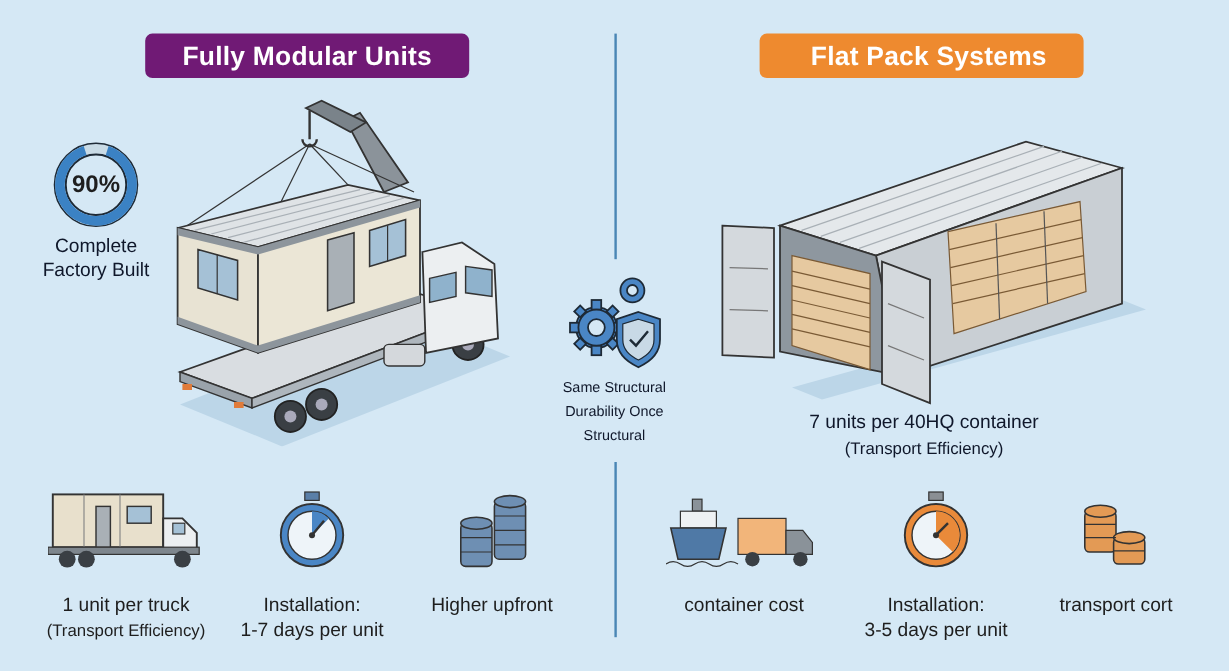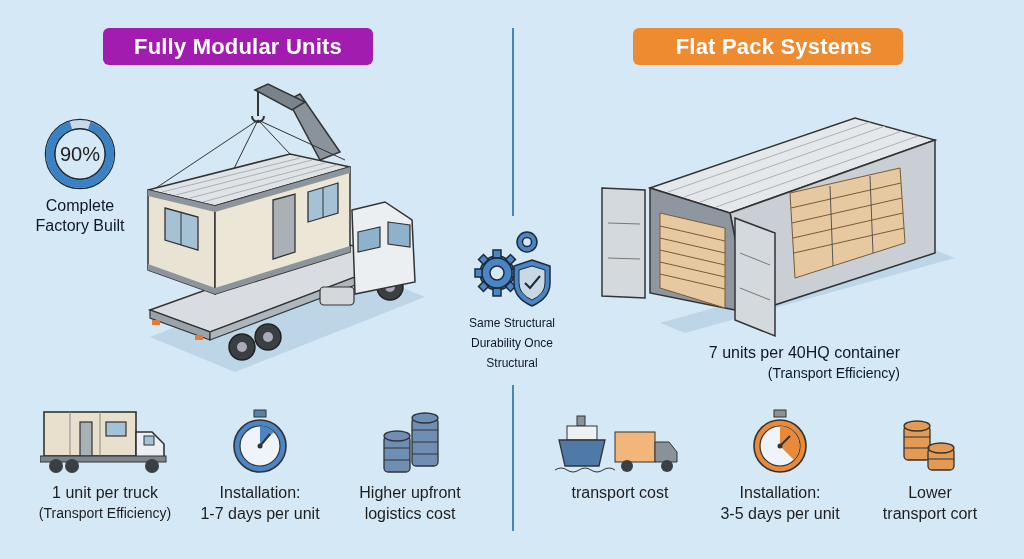--- a/index.html
+++ b/index.html
@@ -14,37 +14,37 @@
   .banner {
     position: absolute;
     height: 37px;
     border-radius: 6px;
     color: #fff;
     font-weight: bold;
     font-size: 22px;
     display: flex; align-items: center; justify-content: center;
     letter-spacing: 0.2px;
   }
-  .banner.blue { background: #a21caf; left: 103px; top: 28px; width: 270px; }
+  .banner.blue { background: #701a75; left: 121px; top: 28px; width: 270px; }
   .banner.orange { background: #ee8a2f; left: 633px; top: 28px; width: 270px; padding-left: 12px; }
 
   .divider { position: absolute; left: 512px; width: 2px; background: #4a86b5; }
 
   .caption { position: absolute; text-align: center; font-size: 16px; line-height: 20px; color: #0f172a; }
   .caption .sub { font-size: 14px; }
 
   .ring-wrap { position: absolute; left: 44px; top: 118px; width: 72px; height: 72px; }
   .ring-label {
     position: absolute; left: 0; top: 0; width: 72px; height: 72px;
     display: flex; align-items: center; justify-content: center;
-    font-weight: normal; font-size: 20px; color: #1e1e1e;
+    font-weight: bold; font-size: 20px; color: #1e1e1e;
   }
   .feature { position: absolute; text-align: center; }
   .feature .icon { display: block; margin: 0 auto; }
-  .feature .label { font-size: 16px; line-height: 21px; margin-top: 6px; }
+  .feature .label { font-size: 16px; line-height: 21px; margin-top: 18px; }
 </style>
 </head>
 <body>
 
 <div class="banner blue">Fully Modular Units</div>
 <div class="banner orange">Flat Pack Systems</div>
 
 <div class="divider" style="top:28px;height:188px;"></div>
 <div class="divider" style="top:385px;height:146px;"></div>
 
@@ -181,21 +181,21 @@
   <path d="M62,32 L80,38 L80,55 Q80,70 62,78 Q44,70 44,55 L44,38 Z" fill="#4a86c5" stroke="#1e2a36" stroke-width="1.5"></path>
   <path d="M62,38 L75,42 L75,55 Q75,66 62,72 Q49,66 49,55 L49,42 Z" fill="#c8d9e6" stroke="#1e2a36" stroke-width="1"></path>
   <path d="M55,55 L60,60 L70,48" fill="none" stroke="#1e2a36" stroke-width="2"></path>
 </svg>
 <div class="caption" style="left:432px;top:313px;width:160px;font-size:12px;line-height:20px;">
   <div>Same Structural</div>
   <div>Durability Once</div>
   <div>Structural</div>
 </div>
 
-<div class="caption" style="left:640px;top:343px;width:260px;text-align:right;">
+<div class="caption" style="left:640px;top:343px;width:260px;">
   <div style="font-size:16px;">7 units per 40HQ container</div>
   <div class="sub">(Transport Efficiency)</div>
 </div>
 
 <div class="feature" style="left:25px;top:408px;width:160px;">
   <svg class="icon" width="130" height="68" viewBox="0 0 130 68">
     <rect x="4" y="4" width="92" height="44" fill="#e8e0cc" stroke="#333" stroke-width="1.6"></rect>
     <line x1="30" y1="4" x2="30" y2="48" stroke="#888"></line>
       <line x1="60" y1="4" x2="60" y2="48" stroke="#888"></line>
     <rect x="40" y="14" width="12" height="34" fill="#a9b0b6" stroke="#333" stroke-width="1.2"></rect>
@@ -239,37 +239,36 @@
     <g stroke="#333" stroke-width="1">
         <line x1="36" y1="22" x2="62" y2="22"></line>
         <line x1="36" y1="34" x2="62" y2="34"></line>
         <line x1="36" y1="46" x2="62" y2="46"></line>
     <line x1="8" y1="40" x2="34" y2="40"></line>
         <line x1="8" y1="52" x2="34" y2="52"></line>
       </g>
   </svg>
   <div class="label">
     <div>Higher upfront</div>
-    <div>logistics cost</div>
   </div>
 </div>
 
 <div class="feature" style="left:545px;top:412px;width:150px;">
   <svg class="icon" width="130" height="64" viewBox="0 0 130 64">
     <rect x="22" y="4" width="8" height="10" fill="#8a9299" stroke="#333"></rect>
     <rect x="12" y="14" width="30" height="14" fill="#eef1f3" stroke="#333"></rect>
     <path d="M4,28 L50,28 L44,54 L10,54 Z" fill="#4f79a6" stroke="#333" stroke-width="1.3"></path>
     <path d="M0,58 q6,-4 12,0 t12,0 t12,0 t12,0 t12,0" fill="none" stroke="#333"></path>
     <rect x="60" y="20" width="40" height="30" fill="#f2b57a" stroke="#333"></rect>
     <path d="M100,30 L114,30 L122,40 L122,50 L100,50 Z" fill="#8a9299" stroke="#333"></path>
     <circle cx="72" cy="54" r="6" fill="#3a3f44"></circle>
       <circle cx="112" cy="54" r="6" fill="#3a3f44"></circle>
   </svg>
   <div class="label">
-    <div>transport cost</div>
+    <div>container cost</div>
   </div>
 </div>
 
 <div class="feature" style="left:710px;top:408px;width:140px;">
   <svg class="icon" width="68" height="68" viewBox="0 0 68 68">
     <rect x="28" y="2" width="12" height="7" fill="#8a8f94" stroke="#333"></rect>
     <circle cx="34" cy="38" r="26" fill="#e98a3a" stroke="#333" stroke-width="1.6"></circle>
     <circle cx="34" cy="38" r="20" fill="#eef4f9" stroke="#333" stroke-width="1.2"></circle>
     <path d="M34,38 L34,18 A20,20 0 0 1 48,52 Z" fill="#e98a3a"></path>
     <line x1="34" y1="38" x2="44" y2="28" stroke="#333" stroke-width="2"></line>
@@ -289,16 +288,15 @@
       <rect x="28" y="30" width="26" height="22" rx="4"></rect>
         <ellipse cx="41" cy="30" rx="13" ry="5"></ellipse>
     </g>
     <g stroke="#333" stroke-width="1">
         <line x1="4" y1="19" x2="30" y2="19"></line>
         <line x1="4" y1="30" x2="30" y2="30"></line>
     <line x1="28" y1="41" x2="54" y2="41"></line>
       </g>
   </svg>
   <div class="label">
-    <div>Lower</div>
     <div>transport cort</div>
   </div>
 </div>
 
 </body></html>

